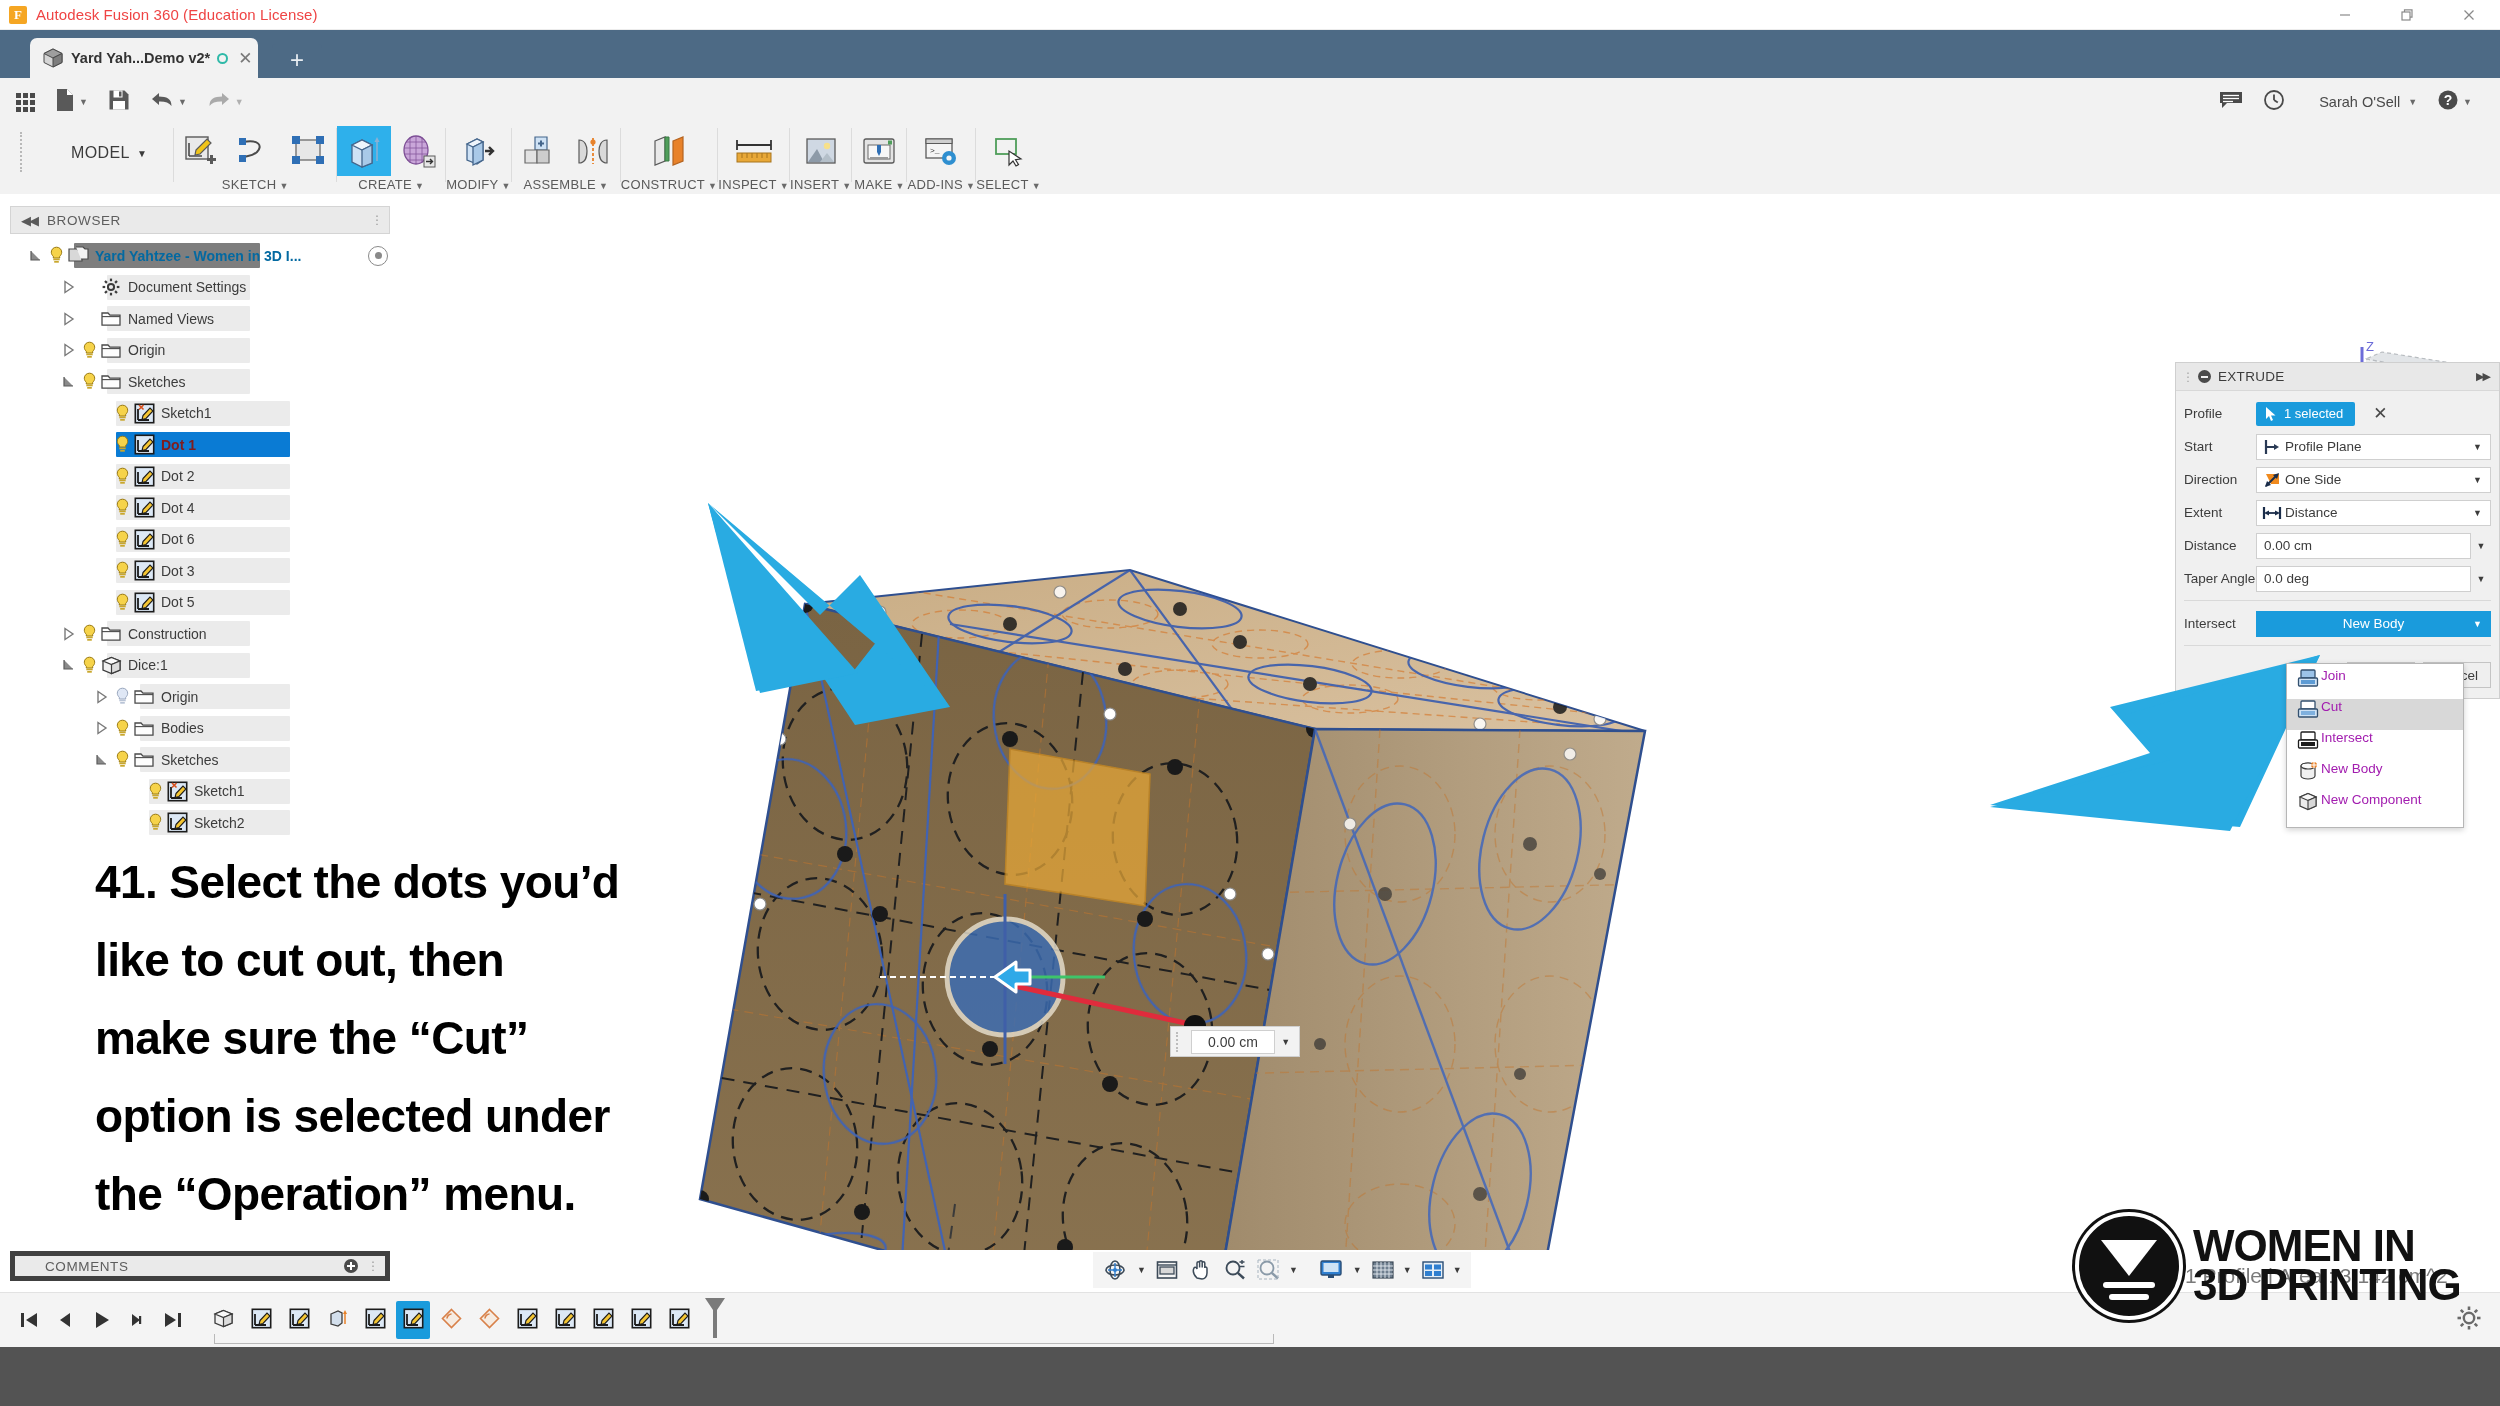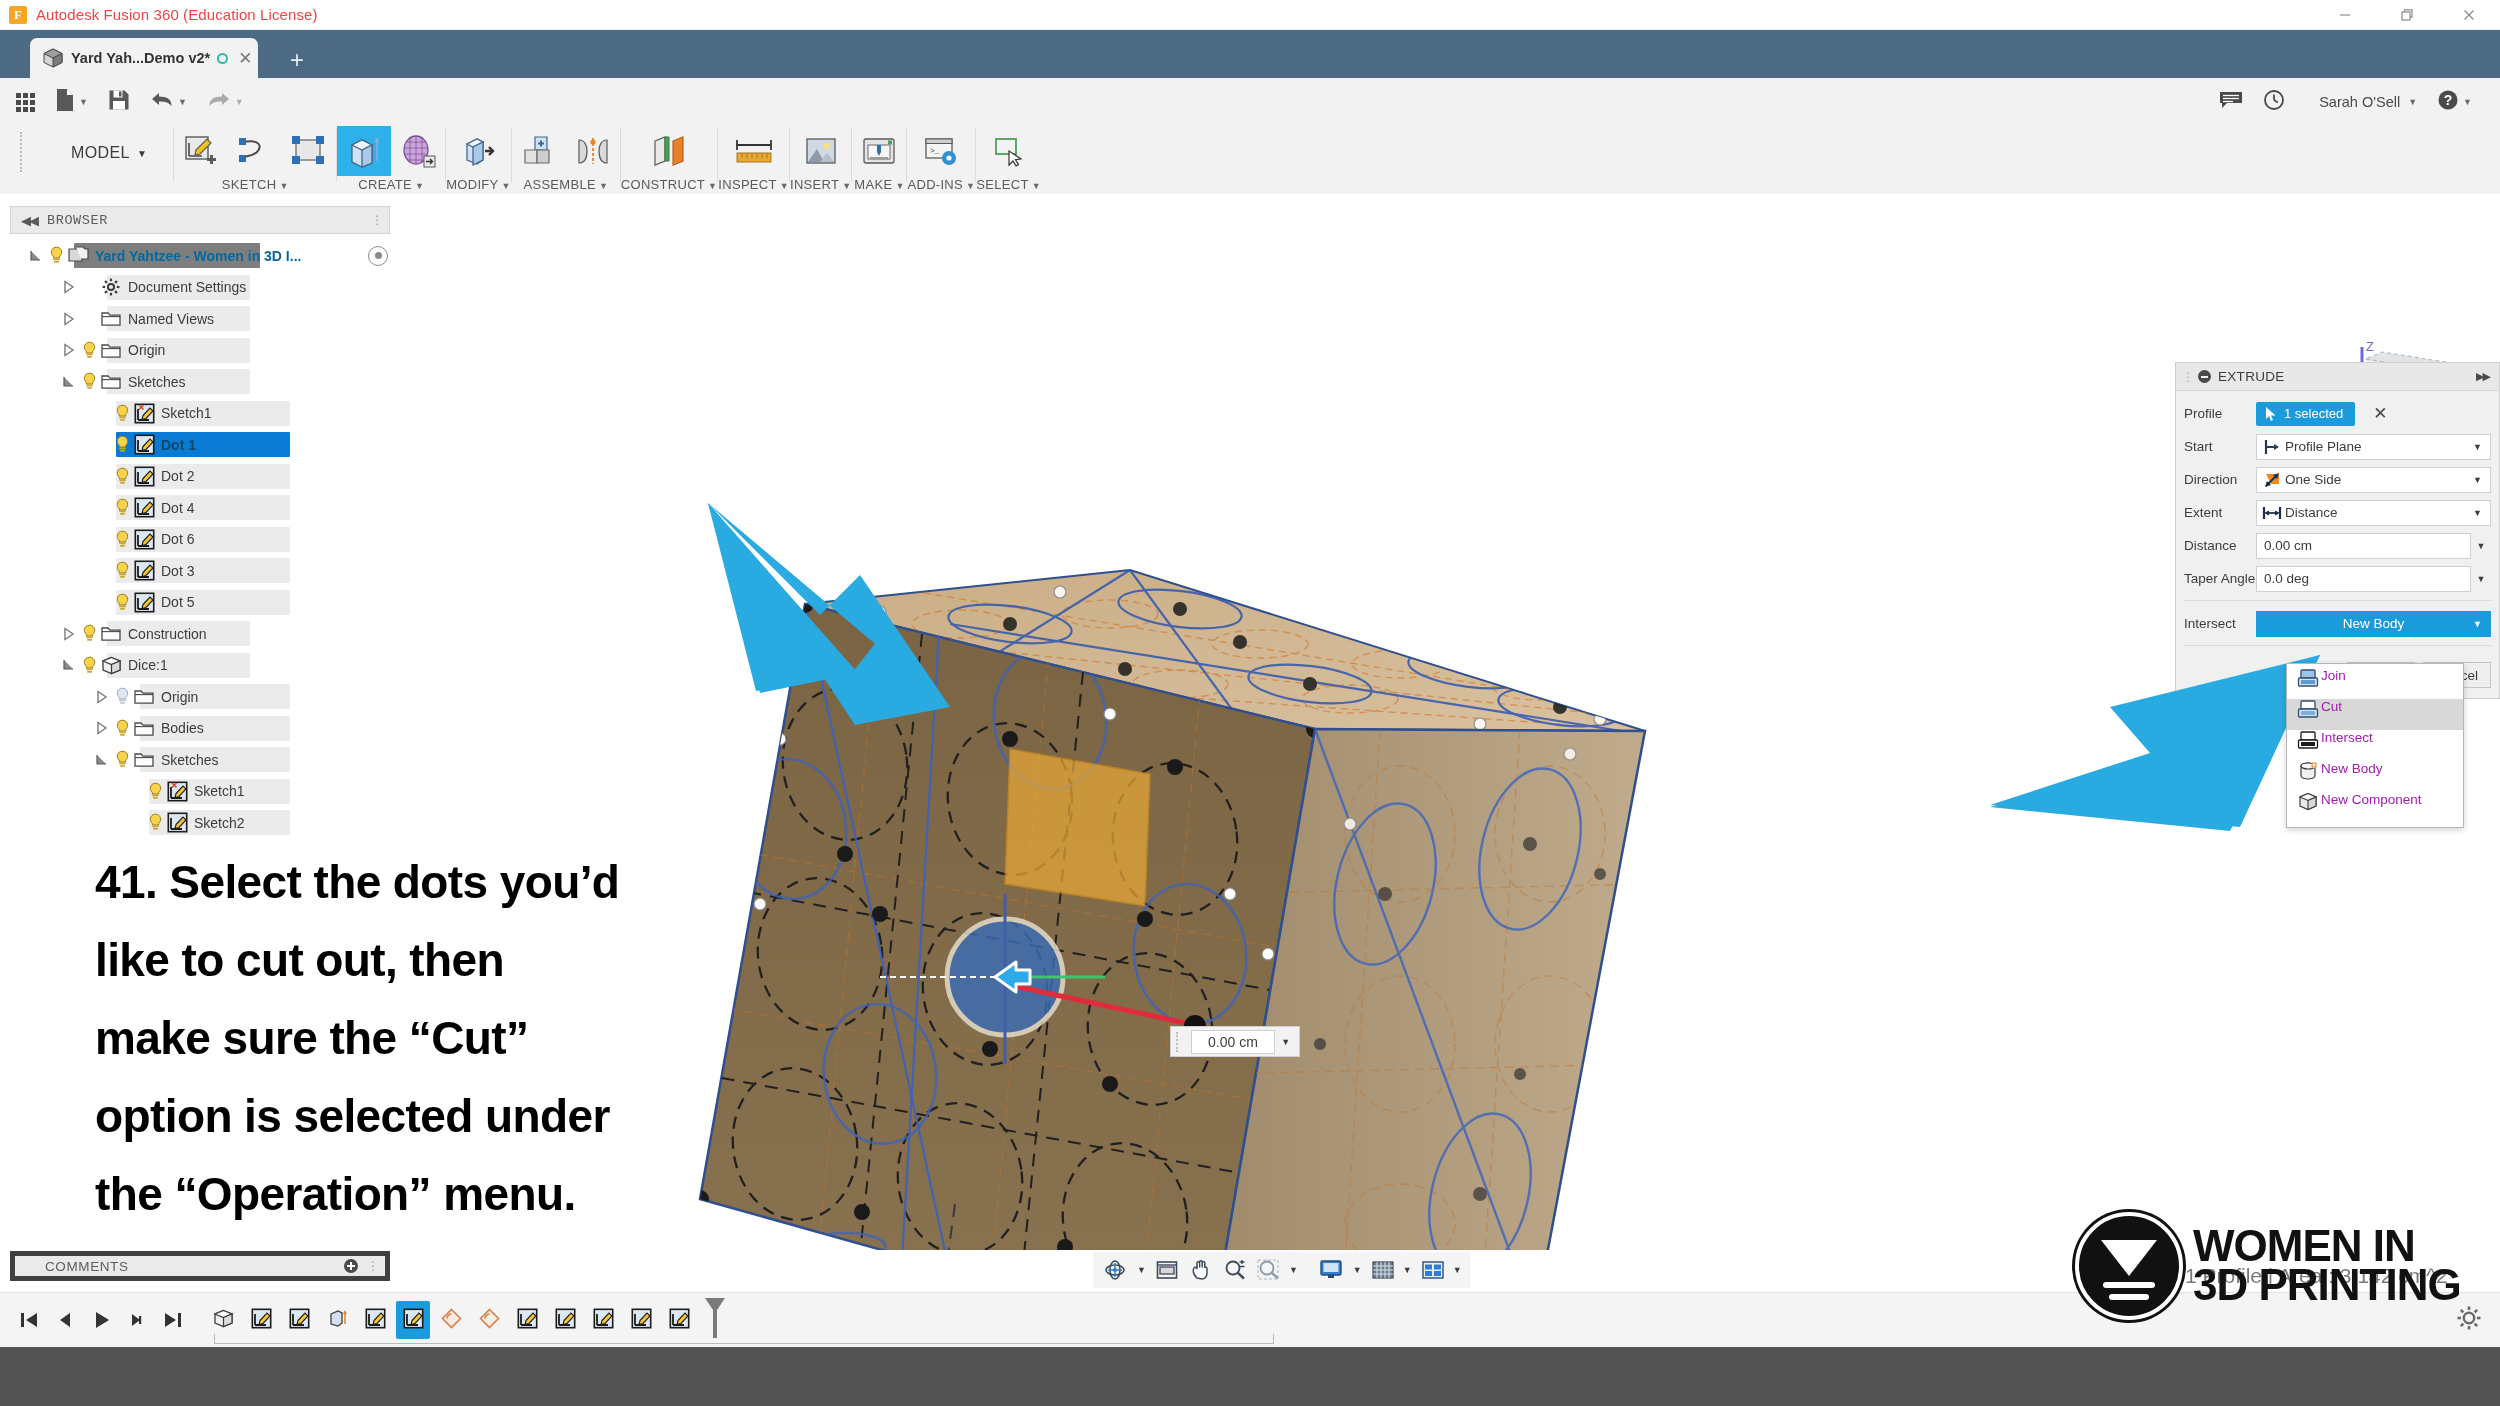--- a/index.html
+++ b/index.html
@@ -91,35 +91,35 @@
   }
   .rib-label .qat-caret{ font-size:9px;margin-left:3px;}
 
   
   .browser-hdr{
     position:absolute; left:10px; top:206px; width:380px; height:28px;
     background:#eaeaea; border:1px solid #d4d4d4;
     display:flex;align-items:center;
   }
   .browser-hdr .collapse{ color:#5a5a5a;font-size:13px;margin:0 10px 0 10px;letter-spacing:-2px;}
-  .browser-hdr .bh-label{ font-size:13.5px;color:#5d5d5d;letter-spacing:.6px;font-family:Liberation Mono, monospace;}
+  .browser-hdr .bh-label{ font-size:13.5px;color:#5d5d5d;letter-spacing:.6px;}
   .browser-hdr .grip{ margin-left:auto;margin-right:6px;color:#9a9a9a;font-size:12px; }
 
   .tree{ position:absolute; left:10px; top:240px; width:390px; }
   .trow{ height:31.5px; display:flex;align-items:center; position:relative; font-size:14px; color:#3c3c3c; }
   .trow .hl{ position:absolute;left:0;top:3px;height:25px;background:#ebebeb;border-radius:1px;z-index:0;}
   .trow > *{ position:relative; z-index:1; }
   .arrow-c{ width:20px;display:flex;justify-content:center;align-items:center;}
   .bulb{ width:20px;display:flex;justify-content:center;align-items:center;}
   .ticon{ width:24px;display:flex;justify-content:center;align-items:center;margin-right:5px;}
   .tlabel{ white-space:nowrap; }
   .trow.sel-dark .hl{ background:#7e7e7e; }
   .trow.sel-dark .tlabel{ color:#0369a1; font-weight:bold; }
   .trow.sel-blue .hl{ background:#0a7bd4; }
-  .trow.sel-blue .tlabel{ color:#0c4a6e; font-weight:bold; }
+  .trow.sel-blue .tlabel{ color:#7f1d1d; font-weight:bold; }
   .eye-dot{ position:absolute; left:358px; width:20px;height:20px;border:1.6px solid #8a8a8a;border-radius:50%;
             display:flex;align-items:center;justify-content:center; z-index:2;}
   .eye-dot i{ width:7px;height:7px;background:#8a8a8a;border-radius:50%;display:block;}
 
   
   .viewport{ position:absolute; left:0; top:194px; width:2500px; height:1056px; background:#ffffff; overflow:hidden; }
 
   
   .extrude{
     position:absolute; left:2175px; top:362px; width:325px; background:#f0f0f0;

